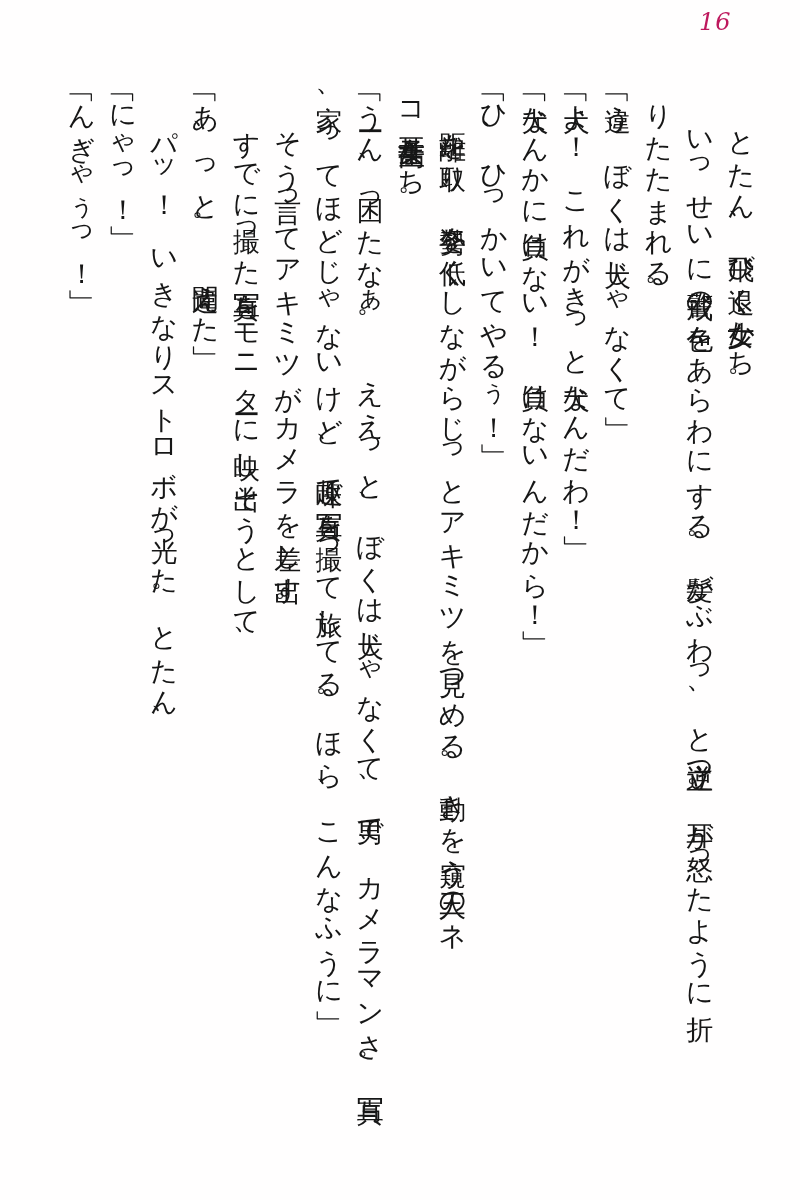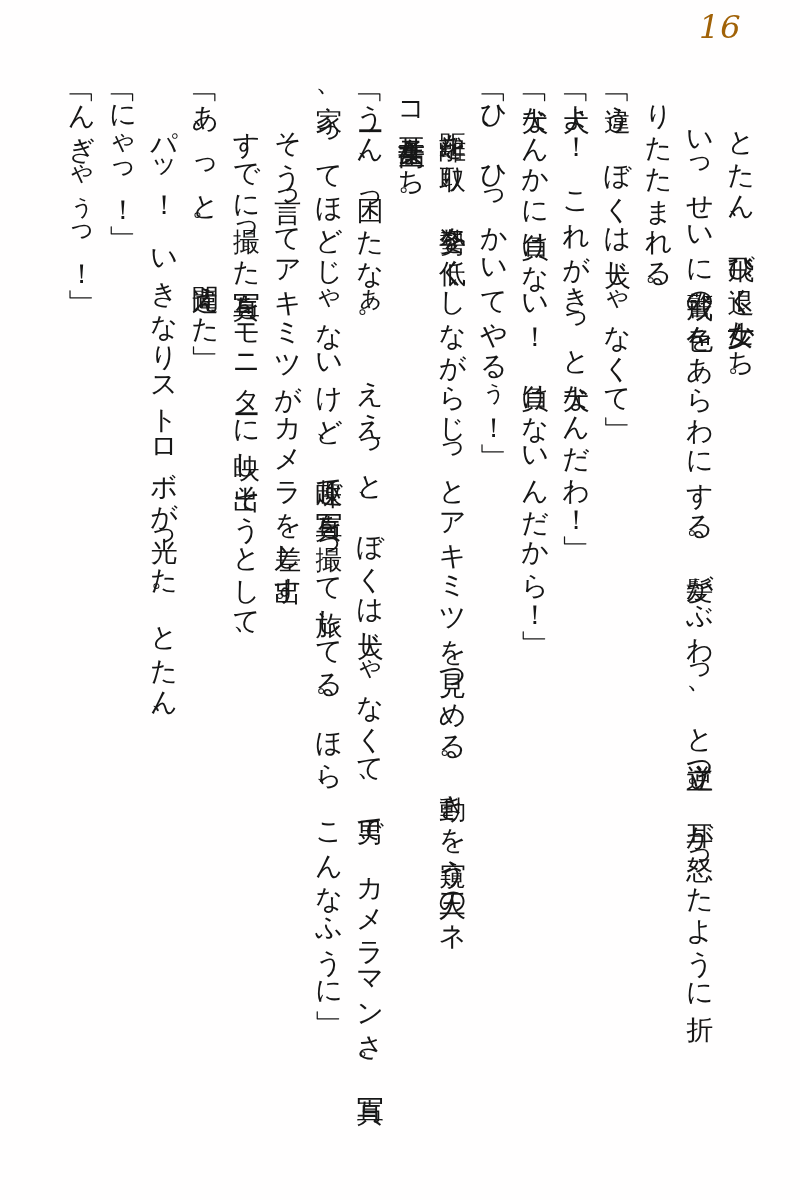--- a/index.html
+++ b/index.html
@@ -13,24 +13,24 @@
     height: 1200px;
     background: #fffefe;
     overflow: hidden;
     font-family: "Liberation Serif", "DejaVu Serif", serif;
     color: #161616;
   }
   .page-number {
     position: absolute;
     left: 699px;
     top: 8px;
-    font-size: 32px;
+    font-size: 24px;
     font-style: italic;
     font-family: "DejaVu Serif", "Liberation Serif", serif;
-    color: #a16207;
+    color: #be185d;
     letter-spacing: 1px;
   }
   .text-body {
     position: absolute;
     top: 85px;
     right: 39px;
     width: 702px;
     height: 1060px;
     writing-mode: vertical-rl;
     -webkit-writing-mode: vertical-rl;

